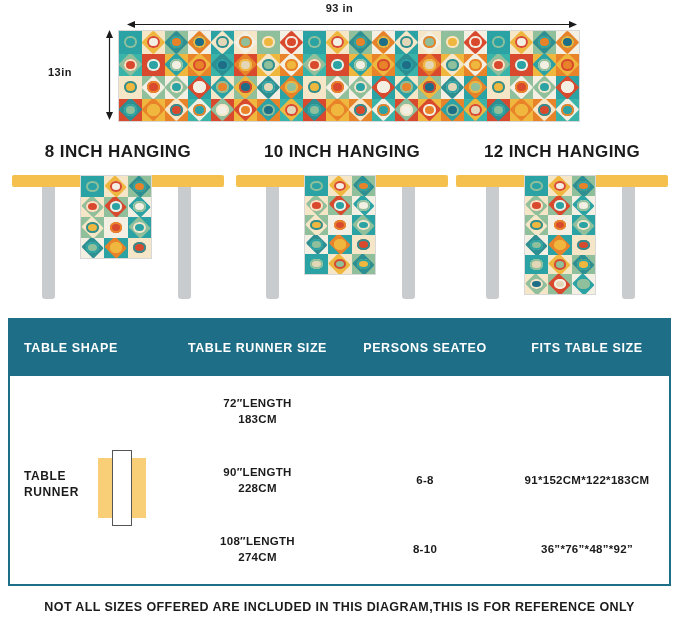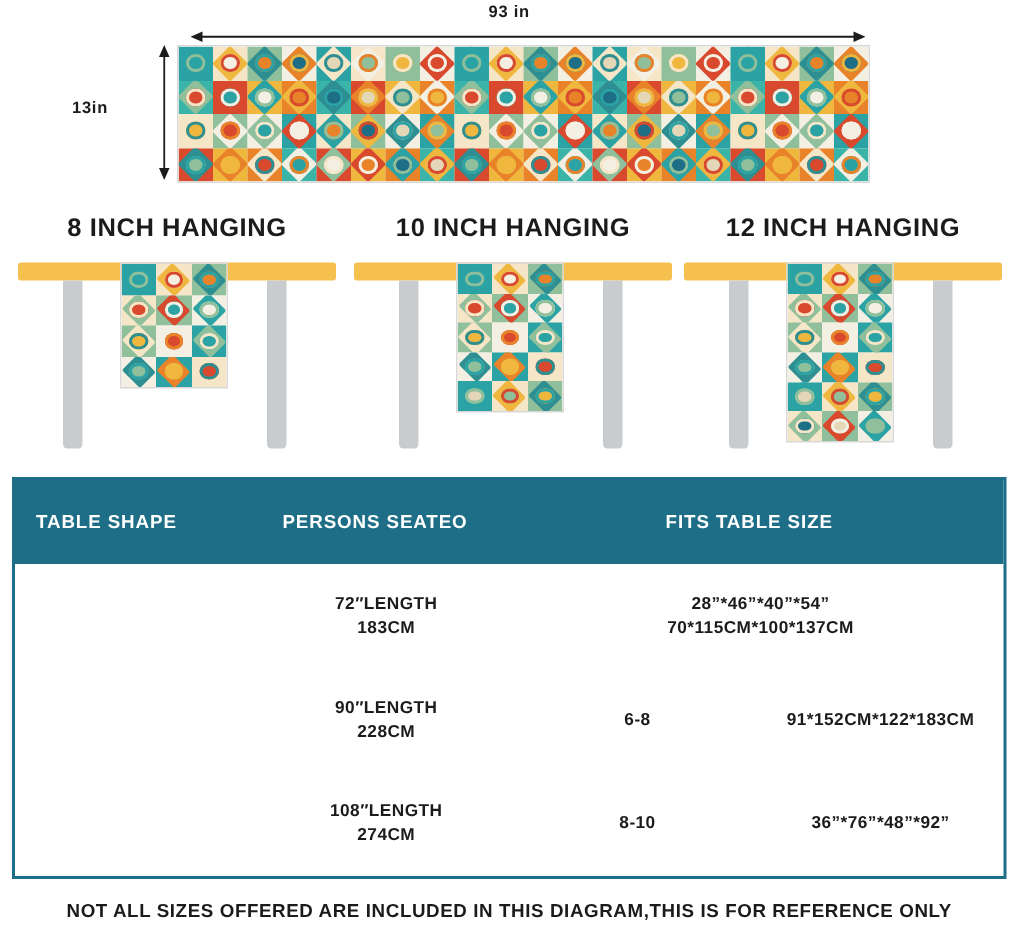--- a/index.html
+++ b/index.html
@@ -838,37 +838,44 @@
           </div>
         </div>
     </div>
   </div>
 </div>
 
 <div class="spec-card">
 
   <div class="spec-head">
     <div class="col-shape">TABLE SHAPE</div>
+    <div class="col-size">TABLE RUNNER SIZE</div>
     <div class="col-persons">PERSONS SEATEO</div>
     <div class="col-fits">FITS TABLE SIZE</div>
   </div>
 
   <div class="spec-body">
 
+    <div class="shape-cell">
+      <div class="shape-figure">
+        <div class="tabletop"></div>
+        <div class="runner-strip"></div>
+      </div>
+      <div class="shape-label">
+        <div>TABLE</div>
+        <div>RUNNER</div>
+      </div>
+    </div>
 
     <div class="spec-rows">
 
       <div class="spec-row">
         <div class="r-size">
           <div>72″LENGTH</div>
           <div>183CM</div>
-        </div>
-        <div class="r-fits">
-          <div>28”*46”*40”*54”</div>
-          <div>70*115CM*100*137CM</div>
         </div>
       </div>
 
       <div class="spec-row">
         <div class="r-size">
           <div>90″LENGTH</div>
           <div>228CM</div>
         </div>
         <div class="r-persons">6-8</div>
         <div class="r-fits">

